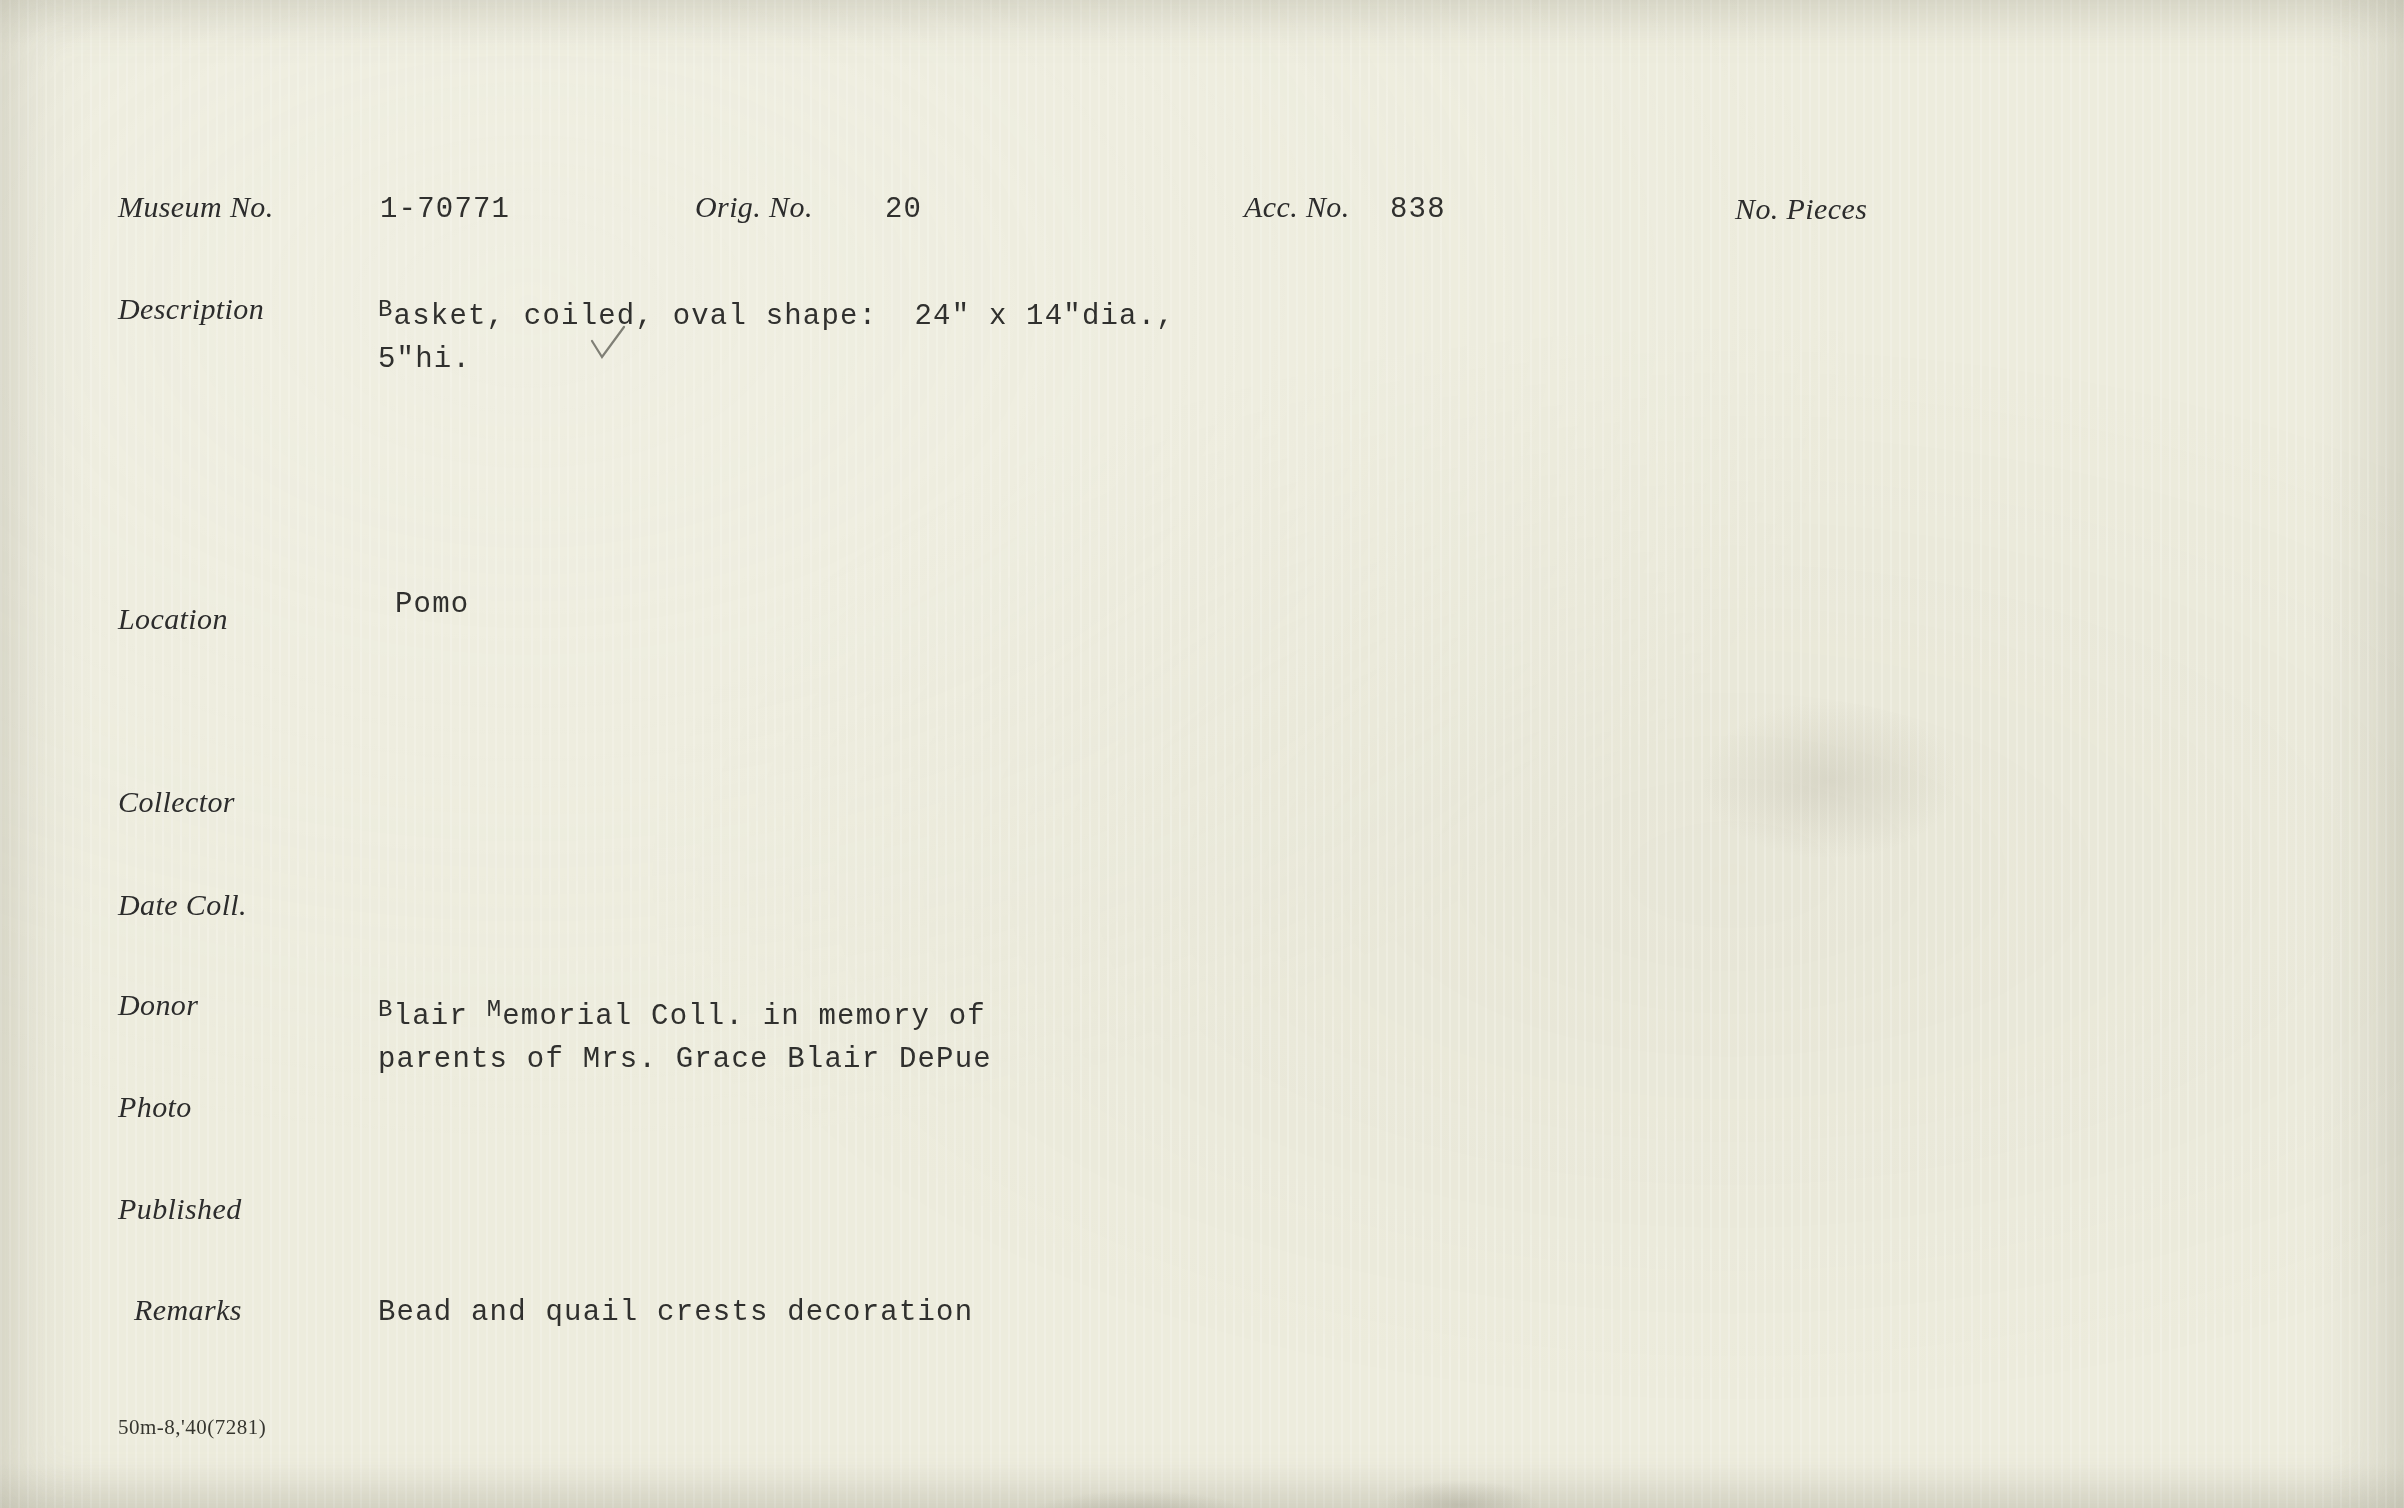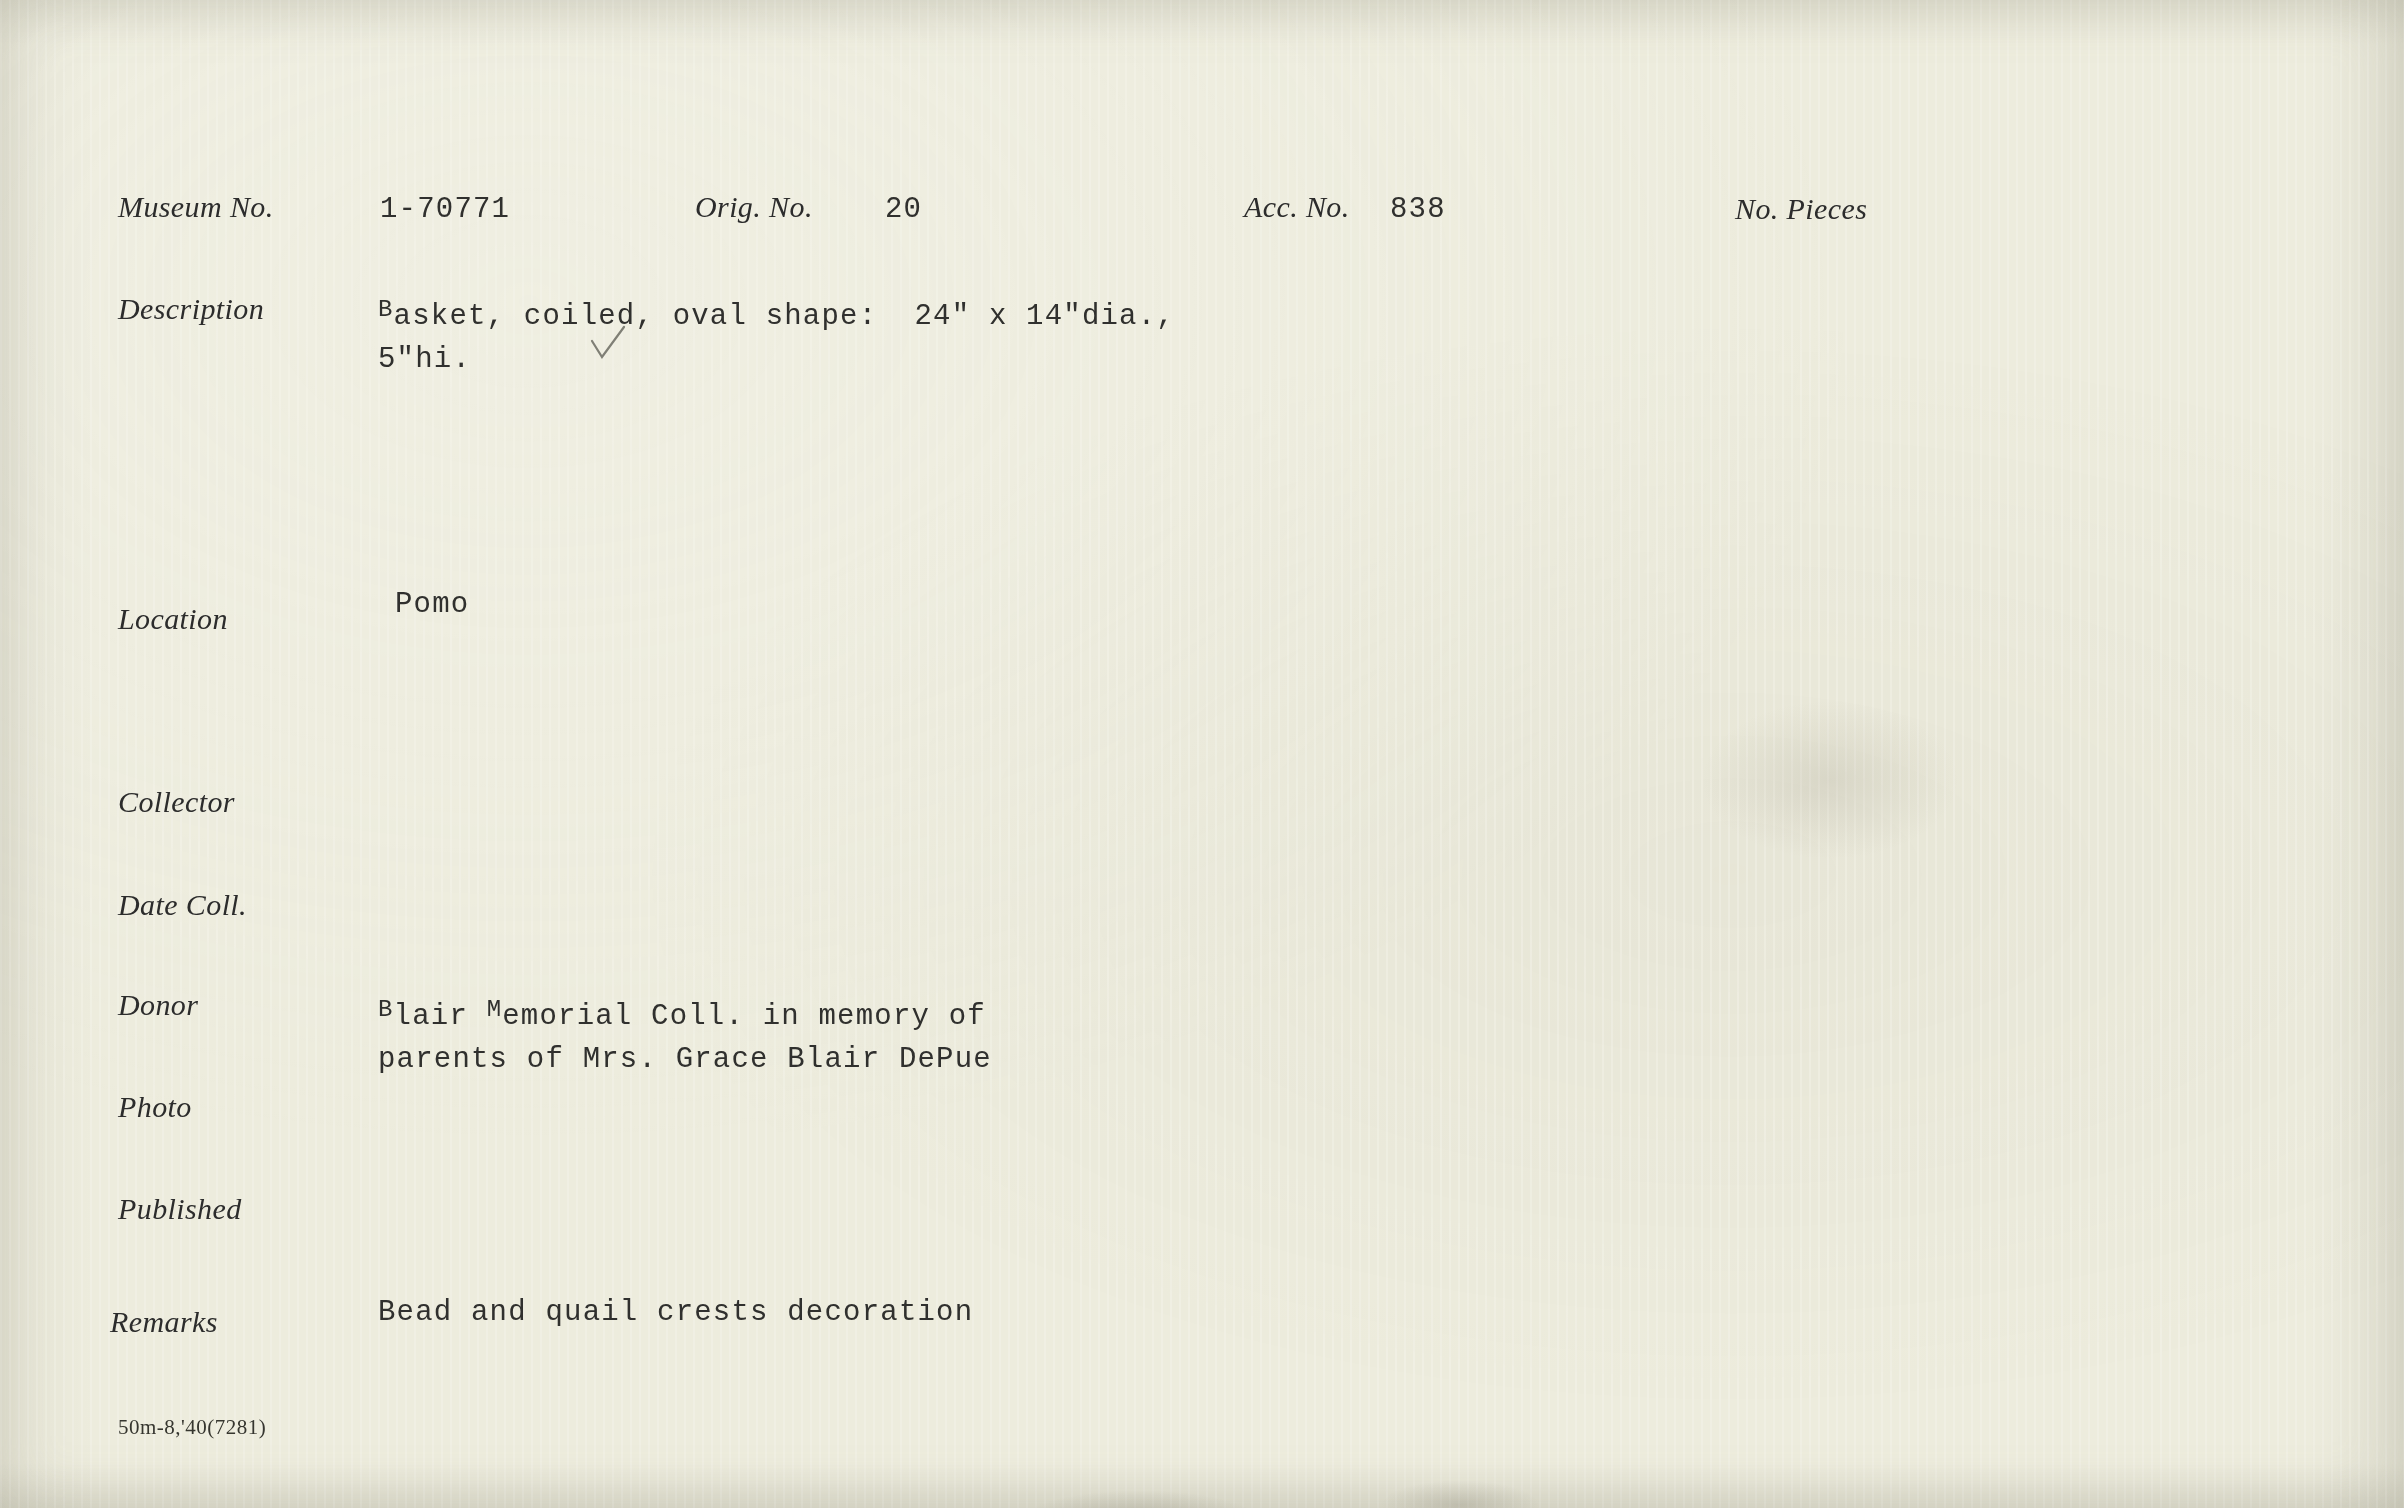--- a/index.html
+++ b/index.html
@@ -139,18 +139,18 @@
   <div class="label" style="left:118px; top:988px;">Donor</div>
   <div class="typed" style="left:378px; top:985px;"><span class="sup">B</span><span>lair </span><span class="sup">M</span><span>emorial Coll. in memory of</span></div>
   <div class="typed" style="left:378px; top:1035px;">parents of Mrs. Grace Blair DePue</div>
 
   <div class="label" style="left:118px; top:1090px;">Photo</div>
   <div class="typed" style="left:378px; top:1085px;"></div>
 
   <div class="label" style="left:118px; top:1192px;">Published</div>
   <div class="typed" style="left:378px; top:1187px;"></div>
 
-  <div class="label" style="left:110px; top:1293px;margin-top:12px;">Remarks</div>
+  <div class="label" style="left:134px; top:1293px;">Remarks</div>
   <div class="typed" style="left:378px; top:1288px;">Bead and quail crests decoration</div>
 
   <div class="footer">50m-8,'40(7281)</div>
 
 </div>
 
 </body></html>

